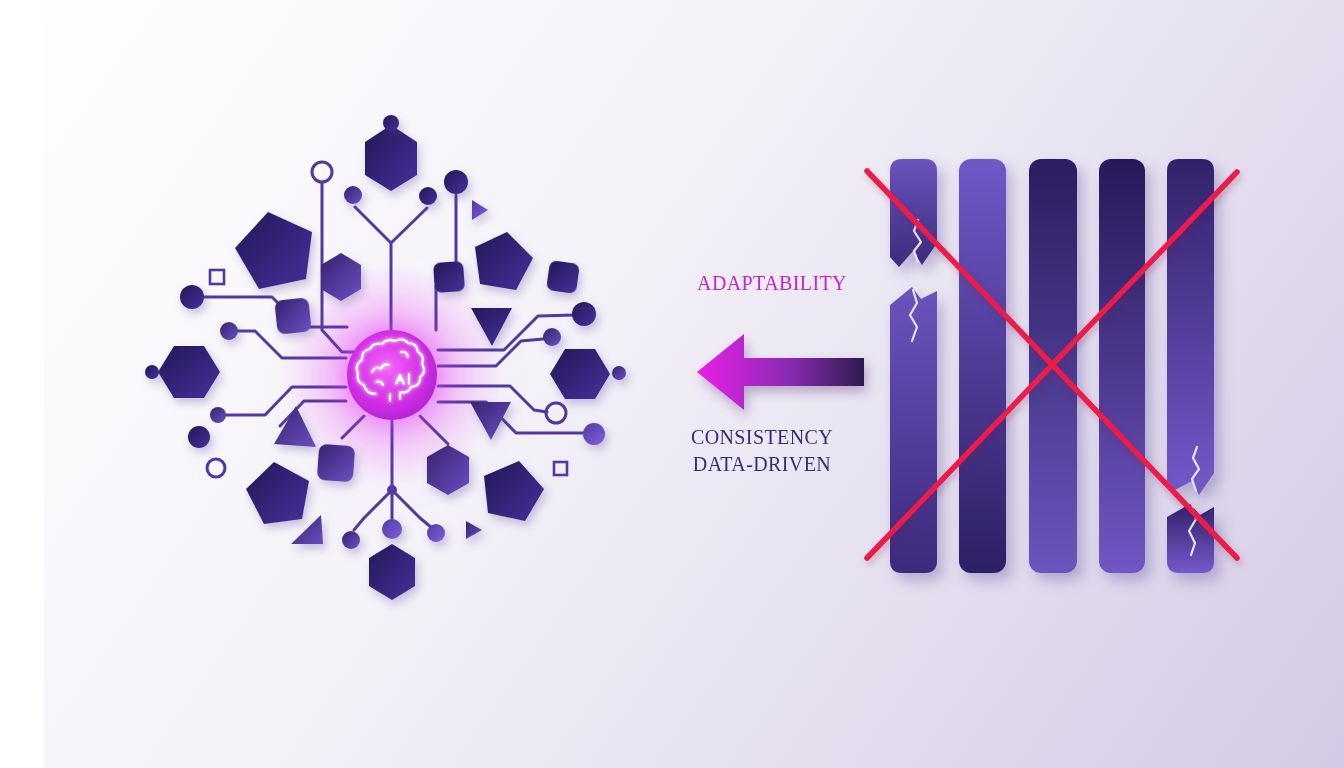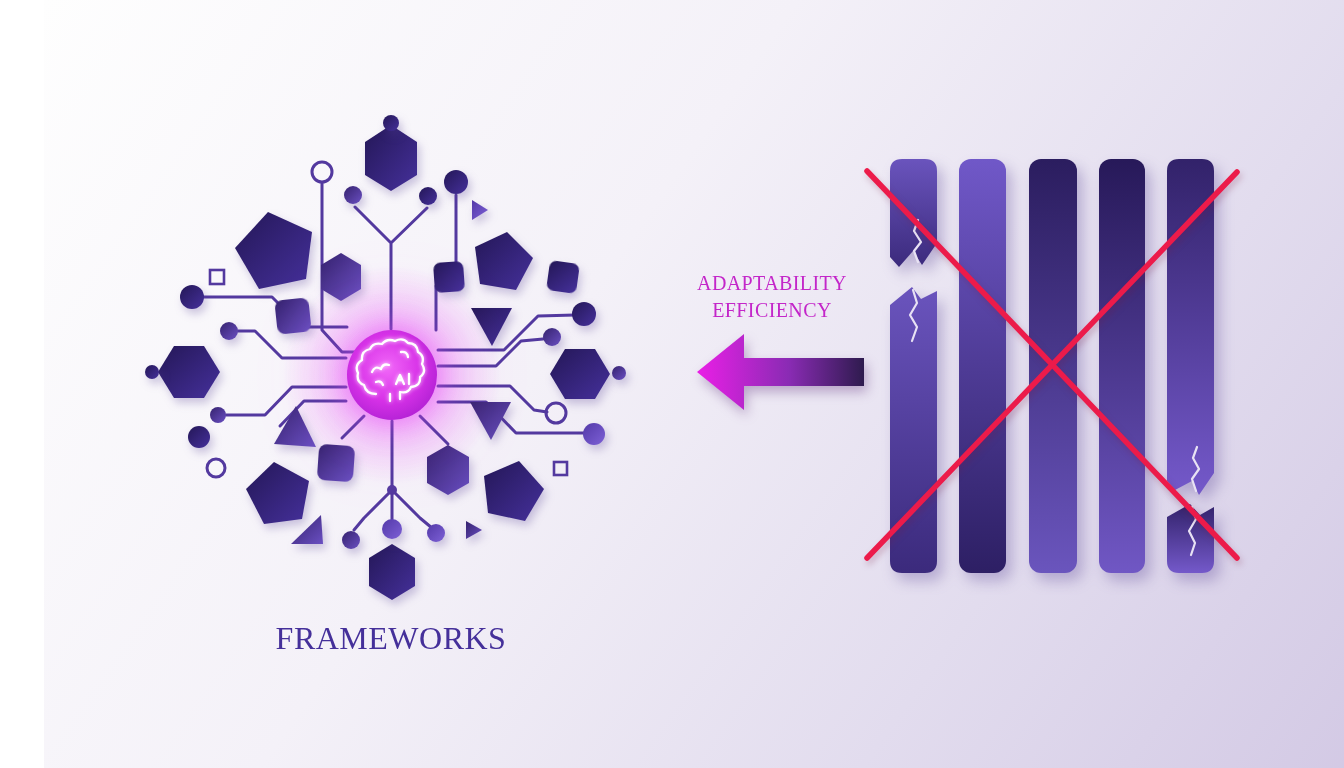--- a/index.html
+++ b/index.html
@@ -147,34 +147,37 @@
         <path d="M258,272 q3,-7 9,-3 q2,-6 8,-4"></path>
         <path d="M262,282 q5,-2 7,3"></path>
         <path d="M287,252 q6,-1 7,5"></path>
         <path d="M282,284 l4,-9 l4,9 M284,280 l4,0 M295,274 l0,10"></path>
       </g>
     </g>
   </svg>
 
   <div class="abs cap cap-top" style="left:598px;top:270px;width:260px">
     <div>ADAPTABILITY</div>
-    <div>EFFICIENCY</div>
   </div>
 
   <svg class="abs arrow-shadow" style="left:638px;top:322px" width="210" height="110" viewBox="0 0 210 110">
     <defs>
       <linearGradient id="gArrow" x1="0" y1="0" x2="1" y2="0">
         <stop offset="0" stop-color="#ea1fe6"></stop>
         <stop offset="0.55" stop-color="#8a2bb4"></stop>
         <stop offset="1" stop-color="#2e1b4e"></stop>
       </linearGradient>
     </defs>
     <polygon points="15,50 62,12 62,36 182,36 182,64 62,64 62,88" fill="url(#gArrow)"></polygon>
   </svg>
 
+  <div class="abs cap cap-bottom" style="left:588px;top:424px;width:260px">
+    <div>CONSISTENCY</div>
+    <div>DATA-DRIVEN</div>
+  </div>
 
   <svg class="abs" style="left:810px;top:145px" width="400" height="450" viewBox="0 0 400 450">
     <defs>
       <linearGradient id="gBar1" x1="0" y1="0" x2="0" y2="1">
         <stop offset="0" stop-color="#6a54bd"></stop>
           <stop offset="1" stop-color="#3b2a7c"></stop>
       </linearGradient>
       <linearGradient id="gBar2" x1="0" y1="0" x2="0" y2="1">
         <stop offset="0" stop-color="#7058c8"></stop>
           <stop offset="1" stop-color="#2d1f64"></stop>
@@ -208,16 +211,15 @@
       <polyline class="crack" points="342,346 338,334 345,324 339,313 343,302"></polyline>
       <polyline class="crack" points="338,362 342,374 335,386 341,398 337,410"></polyline>
     </g>
 
     <g class="cross-shadow" stroke="#ec1b4a" stroke-width="5.5" stroke-linecap="round">
       <line x1="13" y1="26" x2="383" y2="413"></line>
       <line x1="383" y1="27" x2="13" y2="413"></line>
     </g>
   </svg>
 
-  <div class="abs fig-label" style="left:170px;top:620px;width:354px">FRAMEWORKS</div>
 
 
 </div>
 
 </body></html>

